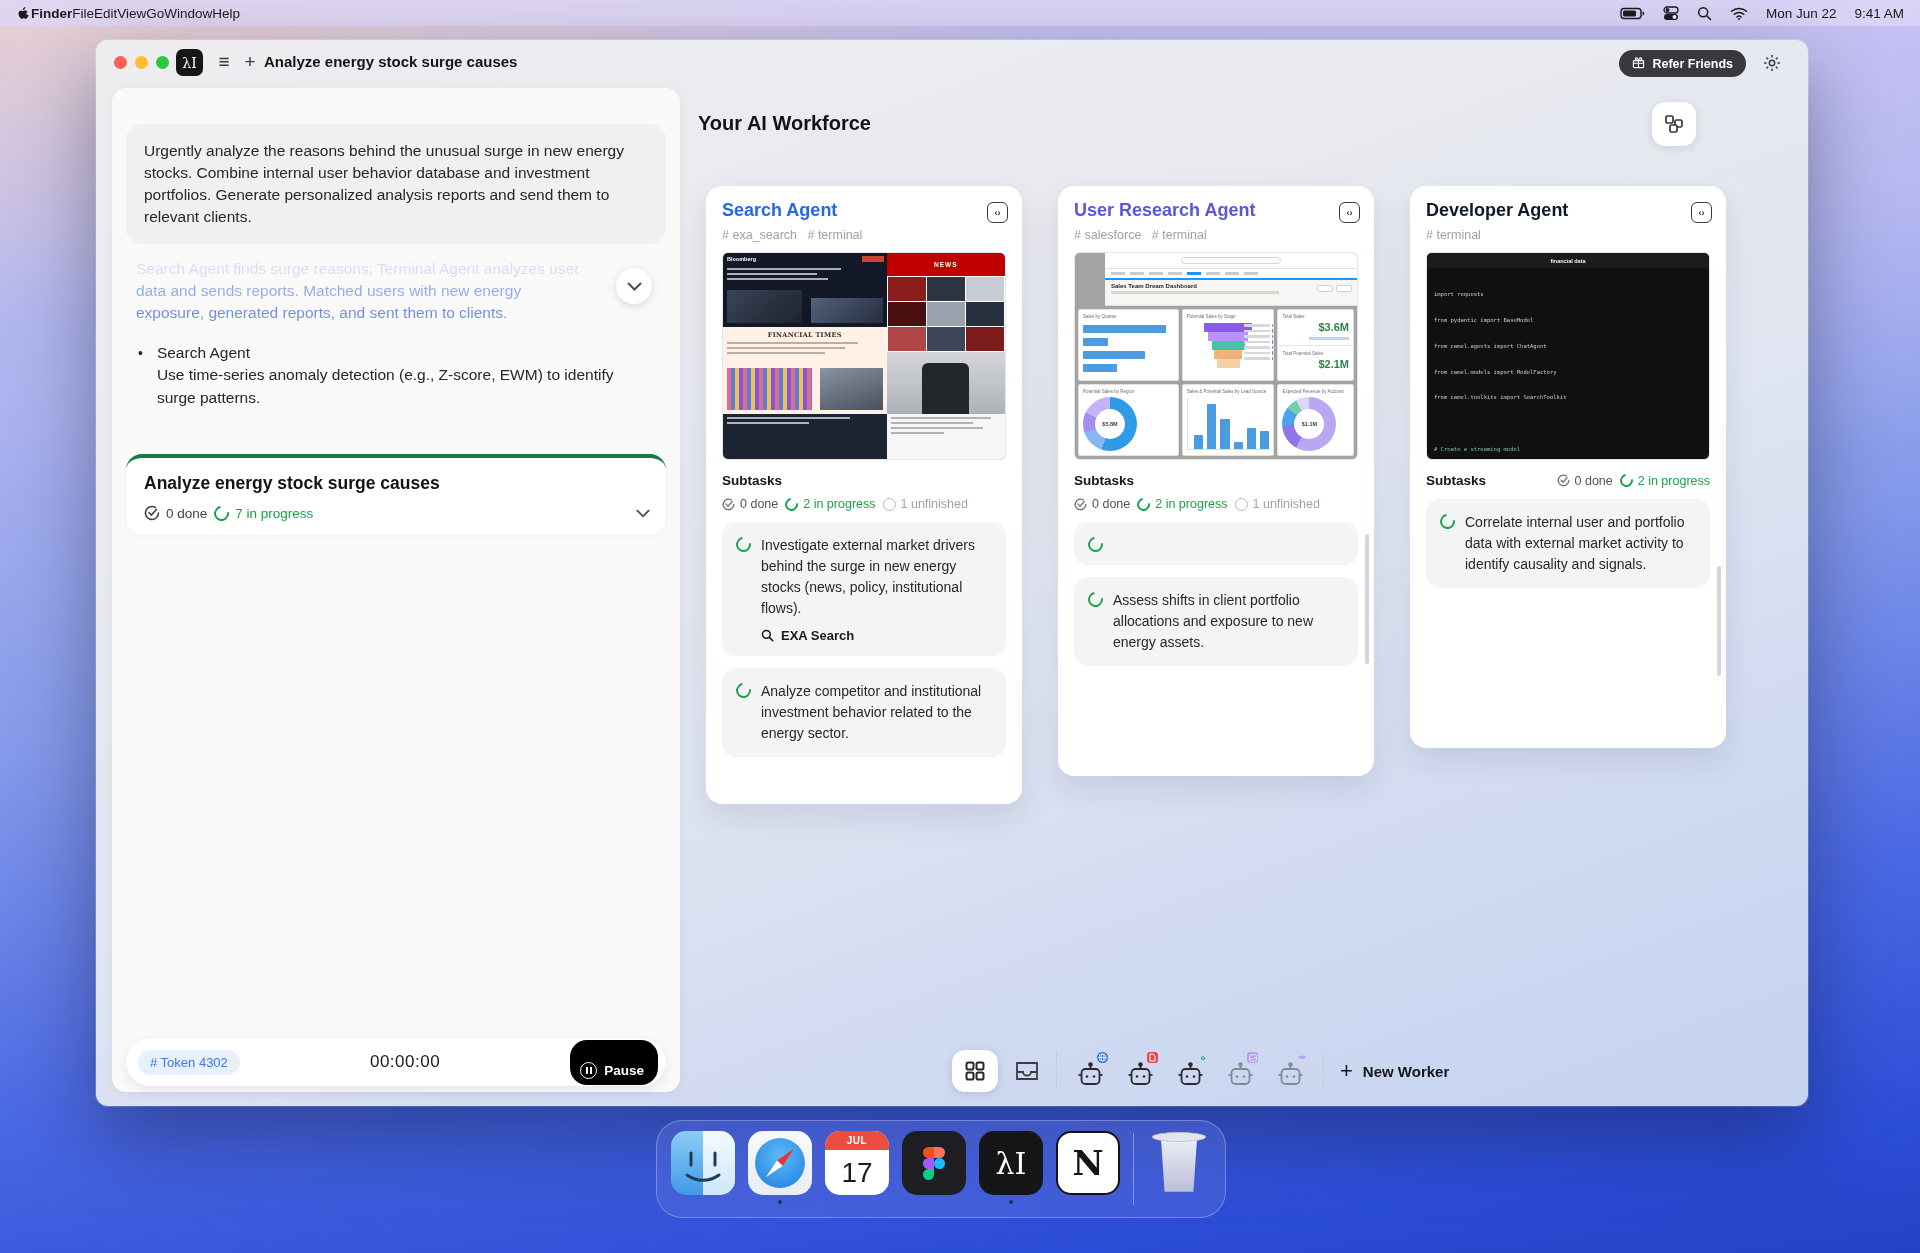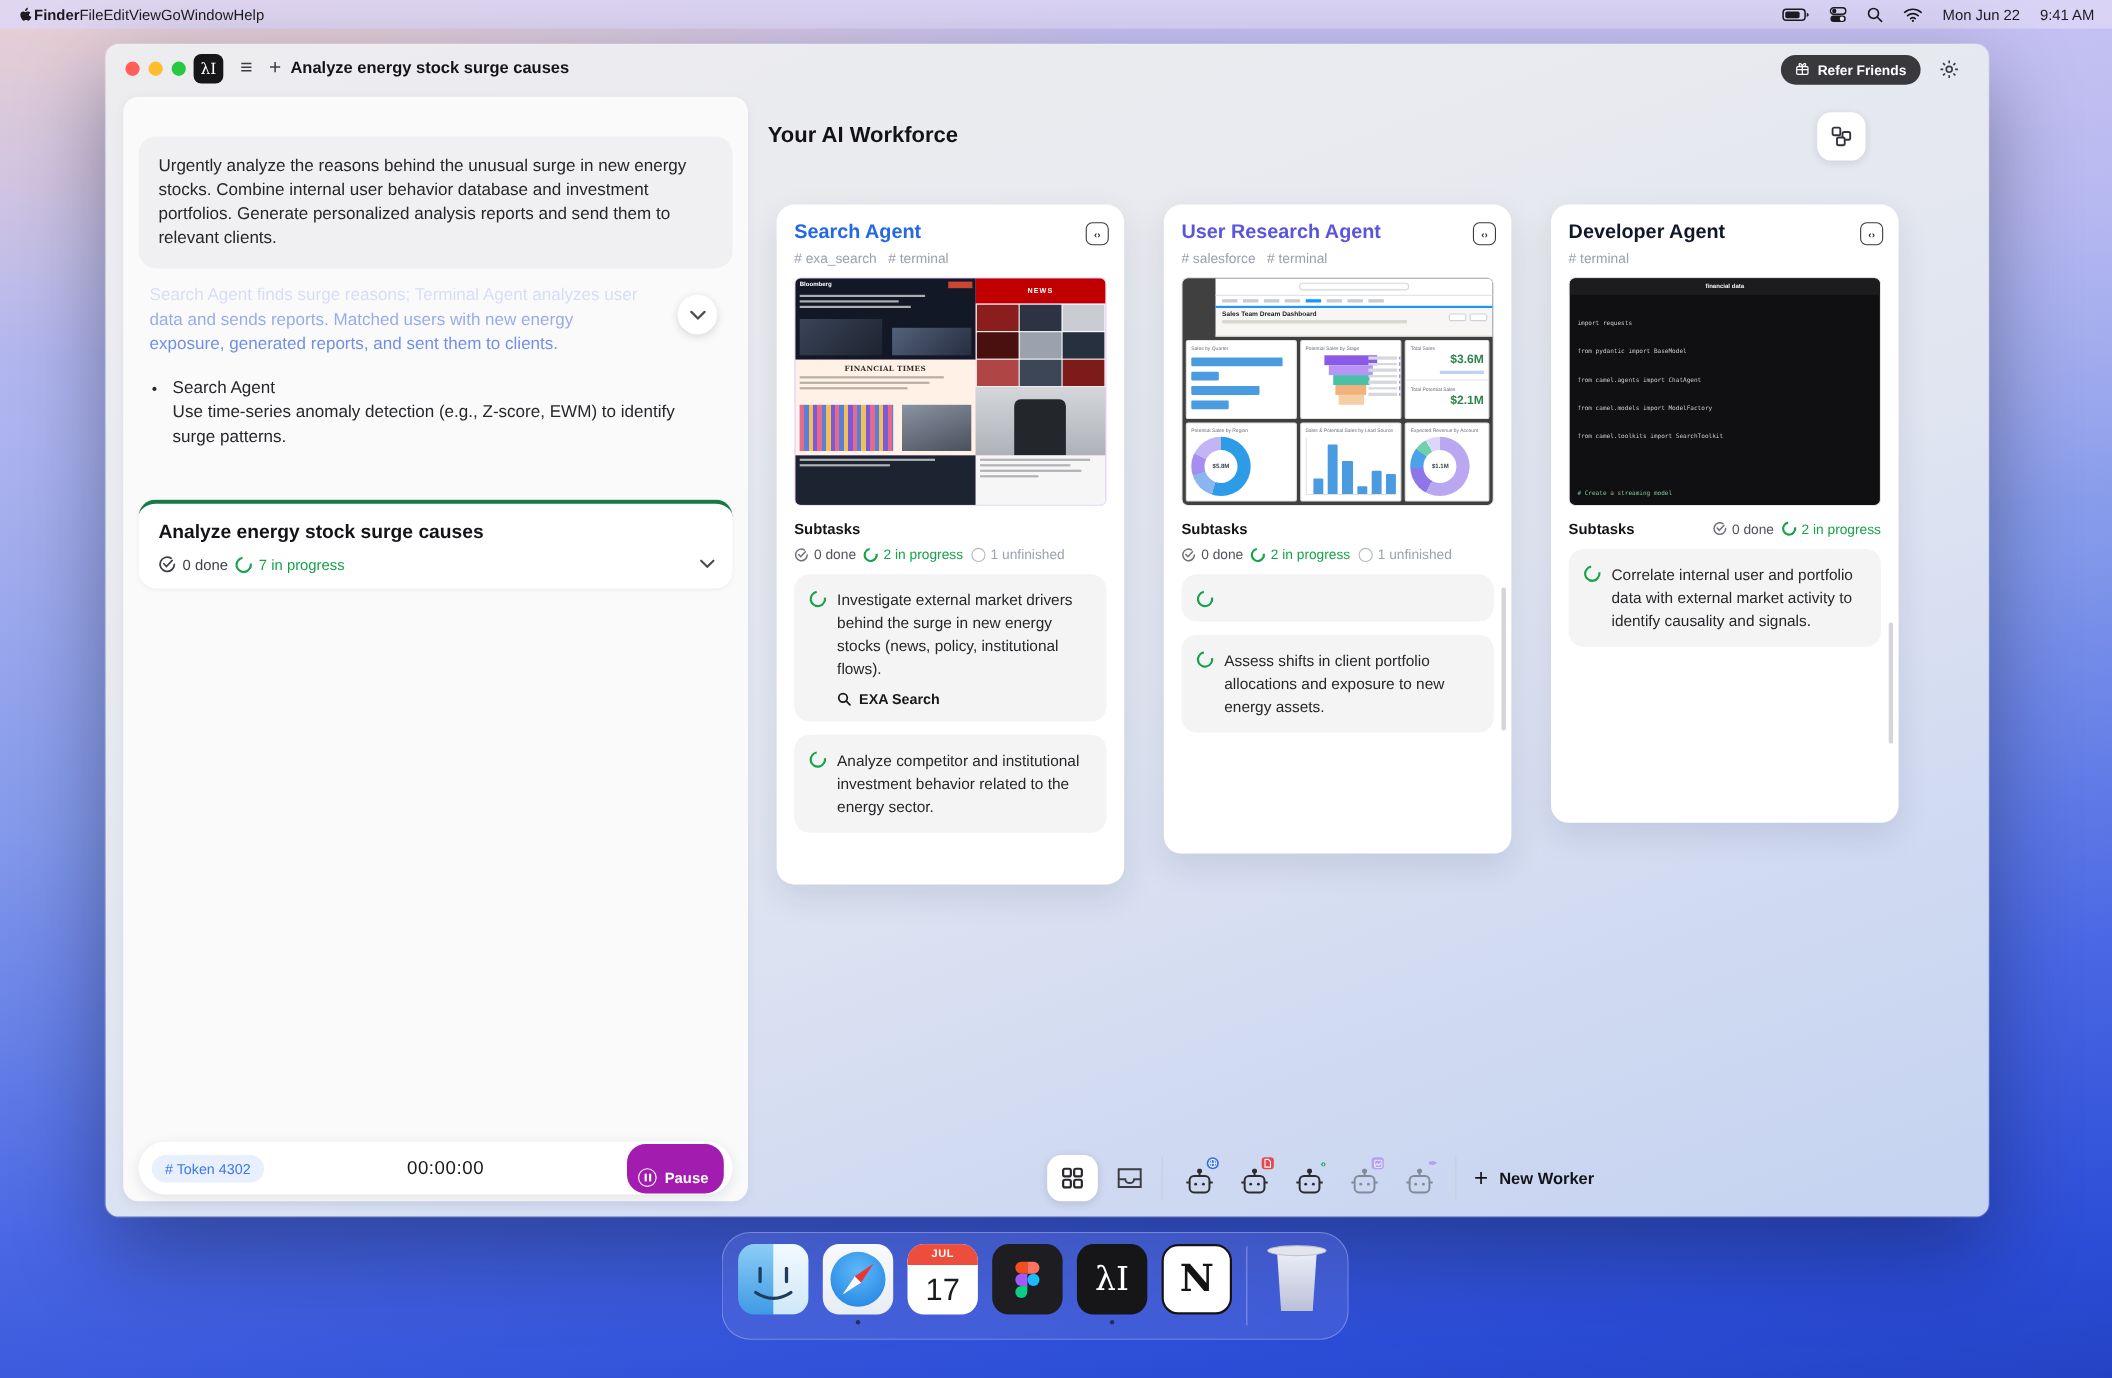--- a/index.html
+++ b/index.html
@@ -67,21 +67,21 @@
   .pc-status { display:flex; align-items:center; gap:7px; margin-top:11px; font-size:13.5px; color:#3f3f46; }
   .pc-status .grp { display:flex; align-items:center; gap:6px; }
   .pc-status .green { color:#16a34a; }
   #progress-chevron { position:absolute; right:16px; top:46px; color:#4b4b50; }
 
   #panel-footer { position:absolute; left:14px; top:950px; width:540px; height:48px; background:#fff;
     border-radius:24px; box-shadow:0 3px 12px rgba(20,25,60,.10); display:flex; align-items:center;
     padding:0 8px 0 12px; }
   #token-chip { background:#e8f0fd; color:#3c78ef; font-size:13px; border-radius:14px; padding:5px 12px; }
   #timer { flex:1; text-align:center; font-size:17px; color:#1a1a1e; letter-spacing:.5px; }
-  #pause-btn { background:#a21caf; color:#fff; height:45px; border-radius:17px; display:flex;
+  #pause-btn { background:#000000; color:#fff; height:45px; border-radius:17px; display:flex;
     align-items:center; gap:7px; padding:16px 14px 0 10px; font-size:13.5px; font-weight:bold; }
   .pause-glyph { width:17px; height:17px; border:1.6px solid #fff; border-radius:50%;
     display:flex; align-items:center; justify-content:center; gap:2px; }
   .pause-glyph i { width:2px; height:7px; background:#fff; display:block; }
 
   
   #wf-heading { position:absolute; left:602px; top:72px; font-size:20px; font-weight:bold; color:#121217; }
   .hdr-btn { position:absolute; top:62px; background:#fff; border-radius:13px;
     box-shadow:0 2px 8px rgba(20,25,60,.12); display:flex; align-items:center; justify-content:center; color:#33333a; }
   #workflow-btn { left:1556px; width:44px; height:44px; }
@@ -140,21 +140,21 @@
   .news-banner { left:58%; top:0; width:42%; height:11%; background:#c00000; color:#fff;
     display:flex; align-items:center; justify-content:center; font-weight:bold; font-size:6.5px; letter-spacing:1px; }
   .news-grid { left:58%; top:11%; width:42%; height:37%; background:#fff; display:grid;
     grid-template-columns:1fr 1fr 1fr; grid-template-rows:1fr 1fr 1fr; gap:1px; padding:1px; }
   .news-grid i { display:block; }
   .news-person { left:58%; top:48%; width:42%; height:30%; background:linear-gradient(180deg,#d4d6da,#aeb2b8); }
   .news-person i { position:absolute; left:30%; top:18%; width:40%; height:82%; background:#23262b; border-radius:6px 6px 0 0; display:block; }
   .news-text { left:58%; top:78%; width:42%; height:22%; background:#f6f6f6; }
 
   
-  .sf { background:#404040; font-size:4.5px; color:#5a5f66;padding-left:30px; }
+  .sf { background:#a3a3a3; font-size:4.5px; color:#5a5f66;padding-left:30px; }
   .sf-top { height:16px; background:#fff; border-bottom:1px solid #e2e2e4; display:flex; align-items:center; justify-content:center; }
   .sf-search { width:40%; height:7px; border:1px solid #d4d6da; border-radius:4px; background:#fdfdfd; }
   .sf-nav { height:11px; background:#fff; border-bottom:2px solid #1b96ff; display:flex; align-items:center; gap:5px; padding:0 6px; }
   .sf-nav i { display:block; width:14px; height:2.5px; background:#c7cbd2; }
   .sf-head { height:26px; background:#f7f6f4; border-bottom:1px solid #e4e2de; padding:3px 6px; position:relative; }
   .sf-title { font-weight:bold; font-size:6px; color:#22242a; }
   .sf-sub { margin-top:2px; width:70%; height:2.5px; background:#d8d6d0; }
   .sf-btns { position:absolute; right:5px; top:5px; display:flex; gap:3px; }
   .sf-btns i { display:block; width:16px; height:7px; border:1px solid #cfd2d8; border-radius:2px; background:#fff; }
   .sf-grid { position:absolute; left:0; top:53px; right:0; bottom:0; display:grid;

